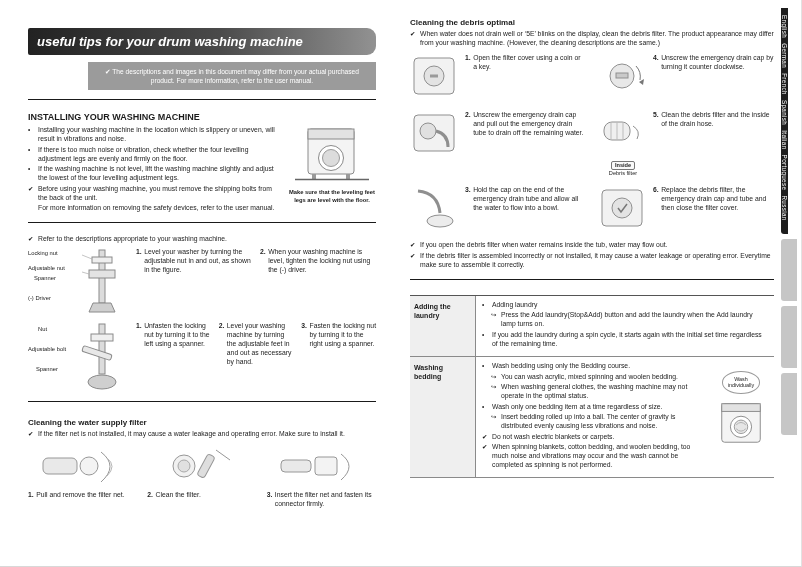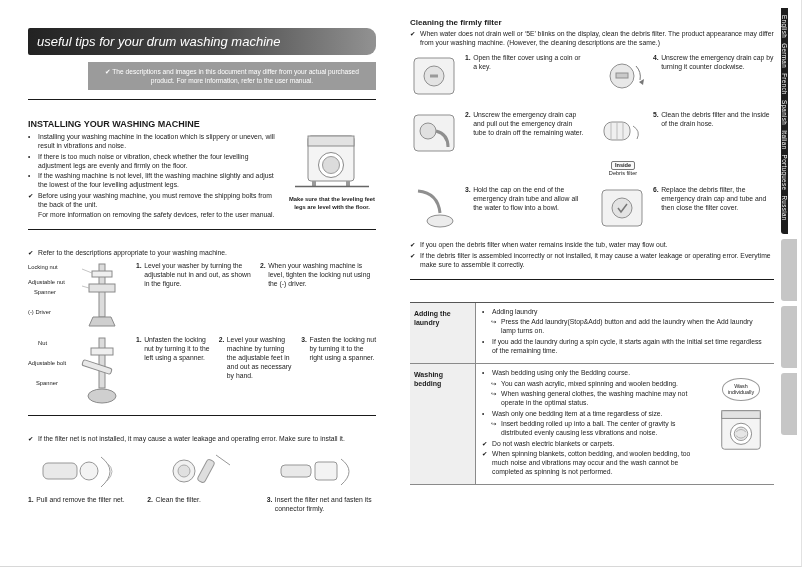--- a/index.html
+++ b/index.html
@@ -8,29 +8,29 @@
     font-family:"Liberation Sans","DejaVu Sans",sans-serif;
     background:#ffffff; color:#1c1c1c; position:relative; overflow:hidden;
   }
   .page { position:absolute; inset:0; background:#fff; border-right:1px solid #e2e2e2; border-bottom:1px solid #d8d8d8; }
 
   .col-left  { position:absolute; left:28px; top:28px; width:348px; }
   .col-right { position:absolute; left:410px; top:18px; width:364px; }
 
   .banner {
     height:27px; background:linear-gradient(90deg,#222 0%,#4a4a4a 55%,#929292 100%);
-    color:#fff; font-size:13px; font-weight:normal; font-style:italic;
+    color:#fff; font-size:13px; font-weight:bold; font-style:italic;
     display:flex; align-items:center; padding-left:9px; border-radius:2px 9px 9px 2px;
   }
   .note-box {
     width:288px; margin:7px 0 0 auto; background:#9b9b9b; color:#fff;
     font-size:6.6px; line-height:1.4; padding:5px 8px; text-align:center;
   }
 
-  .section { border-top:1.5px solid #1a1a1a; margin-top:9px; padding-top:19px; }
+  .section { border-top:1.5px solid #1a1a1a; margin-top:9px; padding-top:12px; }
   .h1 { font-size:9px; font-weight:bold; margin-bottom:4px; }
   .h2 { font-size:8px; font-weight:bold; margin:4px 0 3px; }
   .h2.nobar { margin-top:0; }
 
   .tx  { font-size:6.8px; line-height:1.32; }
   .li  { display:flex; gap:3px; margin-bottom:1.5px; }
   .mk  { font-size:6.4px; width:7px; flex:none; line-height:1.32; }
   .li.sub { margin-left:9px; }
   .step { display:flex; gap:2.5px; font-size:6.8px; line-height:1.32; }
   .num  { font-weight:bold; flex:none; }
@@ -179,20 +179,21 @@
           <span>Level your washing machine by turning the adjustable feet in and out as necessary by hand.</span>
         </div>
         <div class="stepcol step">
           <span class="num">3.</span>
           <span>Fasten the locking nut by turning it to the right using a spanner.</span>
         </div>
       </div>
     </div>
 
     <div class="section">
+      <div class="h2">Cleaning the water supply filter</div>
       <div class="li">
         <span class="mk">✔</span>
         <span class="tx">If the filter net is not installed, it may cause a water leakage and operating error. Make sure to install it.</span>
       </div>
       <div class="filter-grid">
         <div class="cell">
           <svg width="96" height="44" viewBox="0 0 96 44">
             <rect x="8" y="14" width="34" height="16" rx="5" fill="#e9e9e9" stroke="#979797"></rect>
             <circle cx="54" cy="22" r="9" fill="#f3f3f3" stroke="#979797"></circle>
             <path d="M66 8 q18 14 0 30" fill="none" stroke="#979797"></path>
@@ -225,21 +226,21 @@
             <span class="num">3.</span>
             <span>Insert the filter net and fasten its connector firmly.</span>
           </div>
         </div>
       </div>
     </div>
   </div>
 
   <div class="col-right">
 
-    <div class="h2 nobar">Cleaning the firmly filter</div>
+    <div class="h2 nobar">Cleaning the debris optimal</div>
     <div class="li">
       <span class="mk">✔</span>
       <span class="tx">When water does not drain well or ‘5E’ blinks on the display, clean the debris filter. The product appearance may differ from your washing machine. (However, the cleaning descriptions are the same.)</span>
     </div>
 
     <div class="steps-grid">
 
       <div class="dstep">
         <div class="figcol">
           <svg width="48" height="44" viewBox="0 0 48 44">

